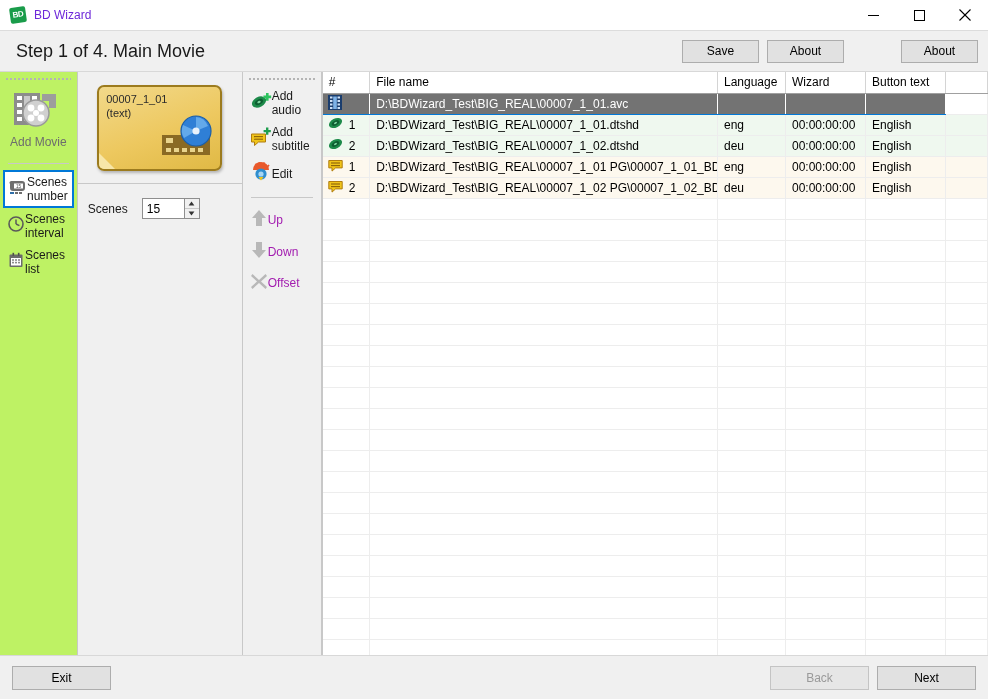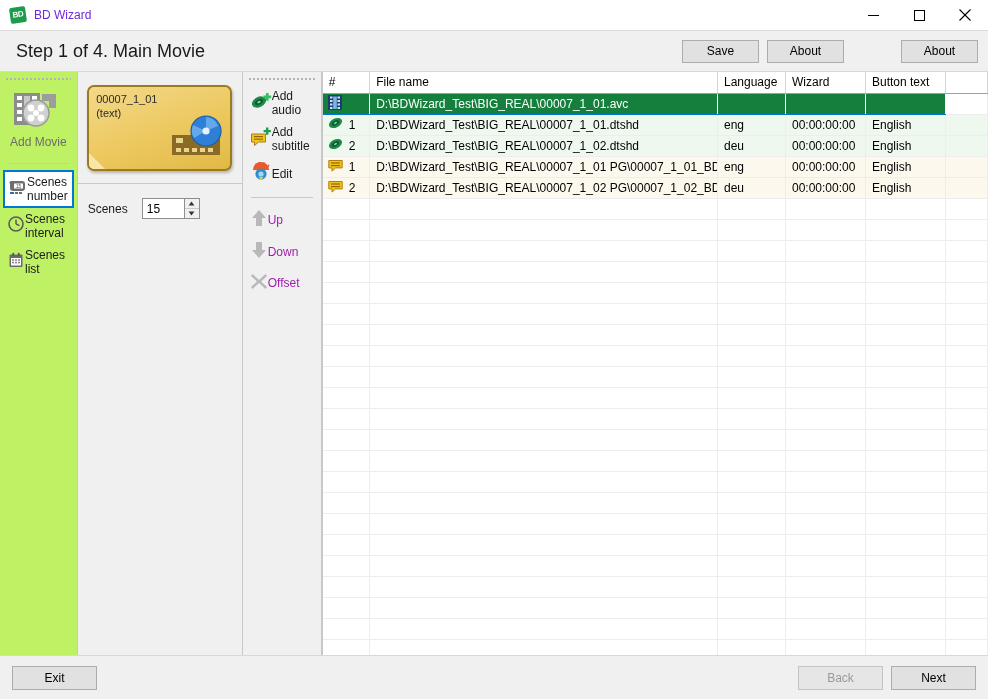--- a/index.html
+++ b/index.html
@@ -114,21 +114,21 @@
     background: #f0f0f0;
     border-right: 1px solid #c8c8c8;
     display: flex; flex-direction: column;
   }
   .preview-top {
     height: 112px; flex: 0 0 112px;
     display: flex; align-items: center; justify-content: center;
     border-bottom: 1px solid #c8c8c8;
   }
   .movie-card {
-    width: 145px; height: 86px;
+    width: 125px; height: 86px;
     background: linear-gradient(160deg,#f2d98a 0%,#edc85f 55%,#e0b945 100%);
     border: 2px solid #9c7b1e;
     border-radius: 7px;
     position: relative;
     box-shadow: 1px 2px 3px rgba(0,0,0,.25);
     overflow: hidden;
   }
   .movie-card .cap {
     position: absolute; left: 7px; top: 5px;
     font-size: 11px; color: #2b2b2b; line-height: 14px;
@@ -193,35 +193,35 @@
   tbody td {
     height: 21px;
     border-right: 1px solid #ededed;
     border-bottom: 1px solid #ededed;
     font-size: 12px; color: #000;
     padding: 0 0 0 6px;
     white-space: nowrap; overflow: hidden;
   }
   td.c-idx { text-align: left; padding-left: 5px; }
   .cell-ico { display: flex; align-items: center; gap: 6px; }
-  tr.r-video td { background: #15803d; color: #ffffff; border-right-color: #ffffff; border-bottom-color:#0078d7; }
+  tr.r-video td { background: #737373; color: #ffffff; border-right-color: #ffffff; border-bottom-color:#0078d7; }
   tr.r-video td.c-tail { background: #ffffff; border-right-color:#ededed; border-bottom-color:#ededed;}
   tr.r-audio td { background: #eff8ef; }
   tr.r-sub td   { background: #fdf8ee; }
   tr.r-empty td { background: #ffffff; }
 
   
   .footer {
     flex: 0 0 43px; height: 43px;
     background: #f0f0f0;
     display: flex; align-items: center;
     padding: 0 12px;
   }
   .ft-btn {
-    width: 85px; height: 24px;
+    width: 99px; height: 24px;
     background: #e1e1e1; border: 1px solid #adadad;
     font-size: 12px; color: #000;
     display: flex; align-items: center; justify-content: center;
     font-family: "Liberation Sans", sans-serif;
   }
   .ft-btn.dim { color: #9a9a9a; border-color: #c4c4c4; background:#e6e6e6; }
   .ft-right { margin-left: auto; display: flex; gap: 8px; border-radius: 8px; }
 </style>
 </head>
 <body>

